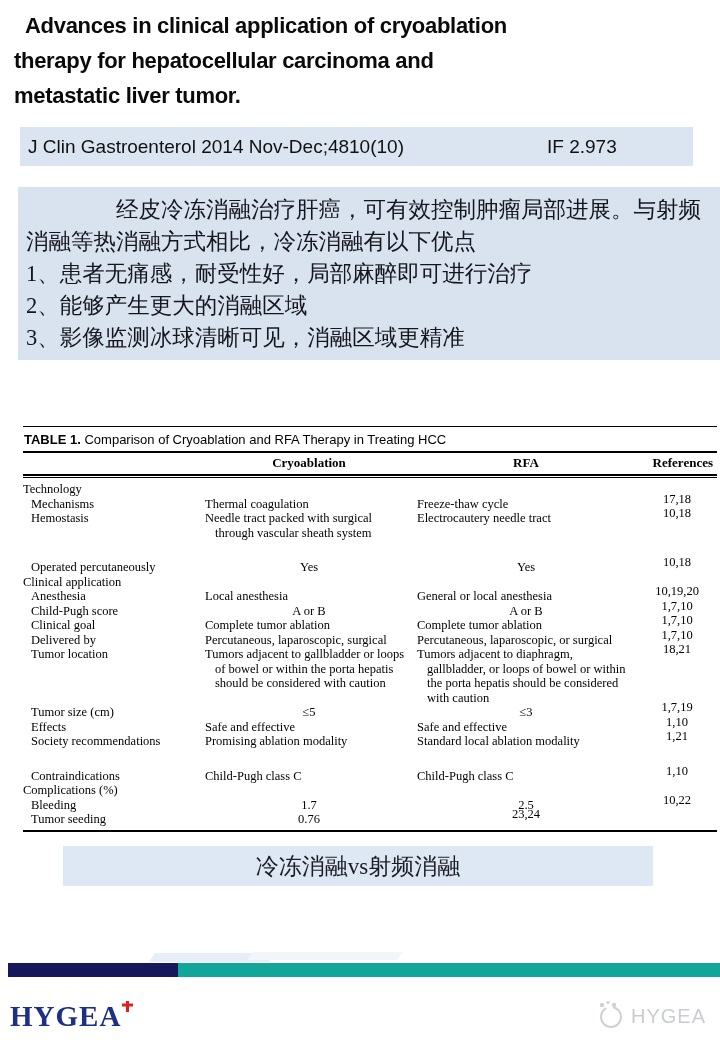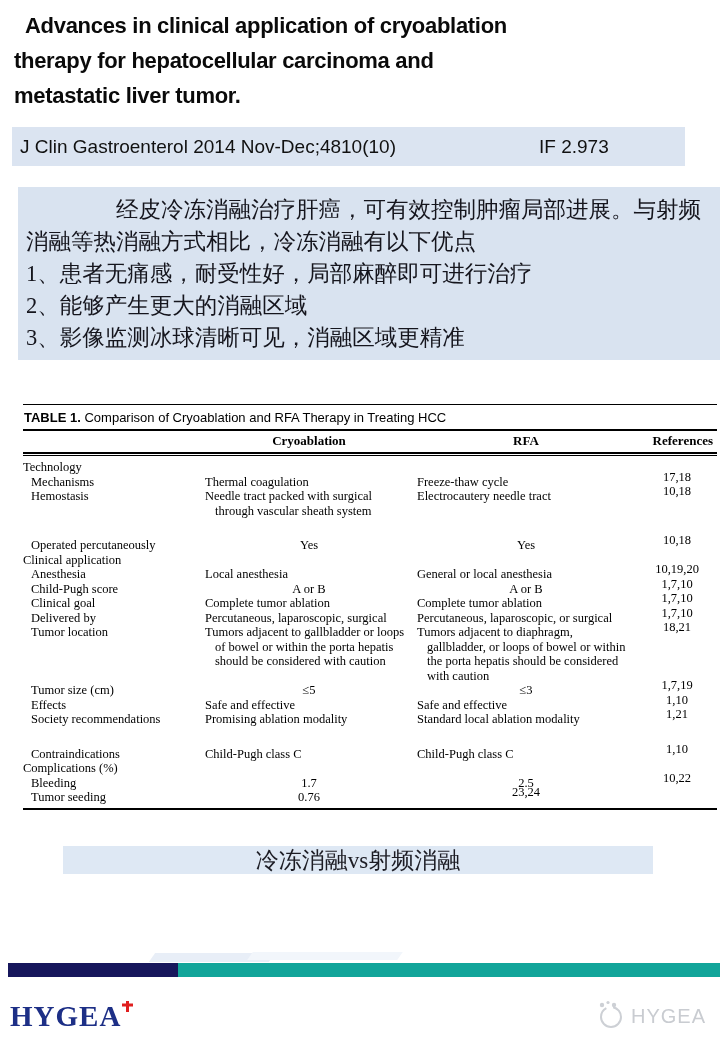--- a/index.html
+++ b/index.html
@@ -7,34 +7,34 @@
        font-family:"Liberation Sans",sans-serif;}
   .abs{position:absolute;}
 
   
   .title{left:14px;top:8px;width:702px;color:#0a0a0a;font-weight:bold;
          font-size:22px;line-height:35px;letter-spacing:-0.3px;}
   .title div{white-space:nowrap;}
   .title div:first-child{padding-left:11px;}
 
   
-  .cite-bar{left:12px;top:127px;width:673px;height:39px;background:#dbe4f1;
+  .cite-bar{left:20px;top:127px;width:673px;height:39px;background:#dbe4f1;
             display:flex;align-items:center;font-size:19px;color:#111;}
   .cite-journal{margin-left:8px;}
   .cite-if{position:absolute;left:527px;}
 
   
   .cn-box{left:18px;top:187px;width:708px;height:173px;background:#d9e3f0;
           box-sizing:border-box;padding:7px 8px 4px 8px;
           font-family:"Liberation Serif","DejaVu Serif",serif;
           font-size:22.5px;line-height:32px;color:#15151d;}
   .cn-para{text-indent:90px;}
 
   
-  .jtable{left:23px;top:404px;width:694px;color:#000;}
+  .jtable{left:23px;top:426px;width:694px;color:#000;}
   .rule-thin{height:1px;background:#000;}
   .rule-med{height:2px;background:#000;}
   .rule-dbl{height:4px;border-top:2px solid #000;border-bottom:1px solid #000;box-sizing:border-box;}
   .t-title{font-family:"Liberation Sans",sans-serif;font-size:13px;padding:5px 0 4px 1px;}
   .t-title .b{font-weight:bold;}
   .t-head{display:grid;grid-template-columns:180px 212px 222px 80px;
           font-family:"Liberation Serif","DejaVu Serif",serif;font-weight:bold;
           font-size:13px;padding:2px 0 3px 0;}
   .t-head .h2,.t-head .h3{text-align:center;}
   .t-head .h4{text-align:right;padding-right:4px;}
@@ -42,21 +42,21 @@
           line-height:14.5px;padding-top:4px;padding-bottom:3px;}
   .trow{display:grid;grid-template-columns:180px 212px 222px 80px;}
   .trow.gap{margin-top:20px;}
   .c-label{padding-left:18px;text-indent:-10px;}
   .trow.section .c-label{padding-left:0;text-indent:0;}
   .c-val{padding-left:12px;text-indent:-10px;padding-right:10px;}
   .c-val.center{text-align:center;padding:0;text-indent:0;}
   .c-refs{text-align:center;position:relative;top:-5px;}
 
   
-  .caption{left:63px;top:846px;width:590px;height:28px;background:#dee8f4;
+  .caption{left:63px;top:846px;width:590px;height:40px;background:#dee8f4;
            display:flex;align-items:center;justify-content:center;
            font-family:"Liberation Serif","DejaVu Serif",serif;
            font-size:23px;color:#1c1c24;}
 
   
   .accent1{left:152px;top:953px;width:120px;height:9px;background:#e8eef7;transform:skewX(-35deg);}
   .accent2{left:250px;top:952px;width:150px;height:8px;background:#f2f6fb;transform:skewX(-35deg);}
   .bar-navy{left:8px;top:963px;width:170px;height:14px;background:#17175c;}
   .bar-teal{left:178px;top:963px;width:542px;height:14px;background:#12a59a;}
   .brand{left:10px;top:986px;font-family:"Liberation Serif","DejaVu Serif",serif;

